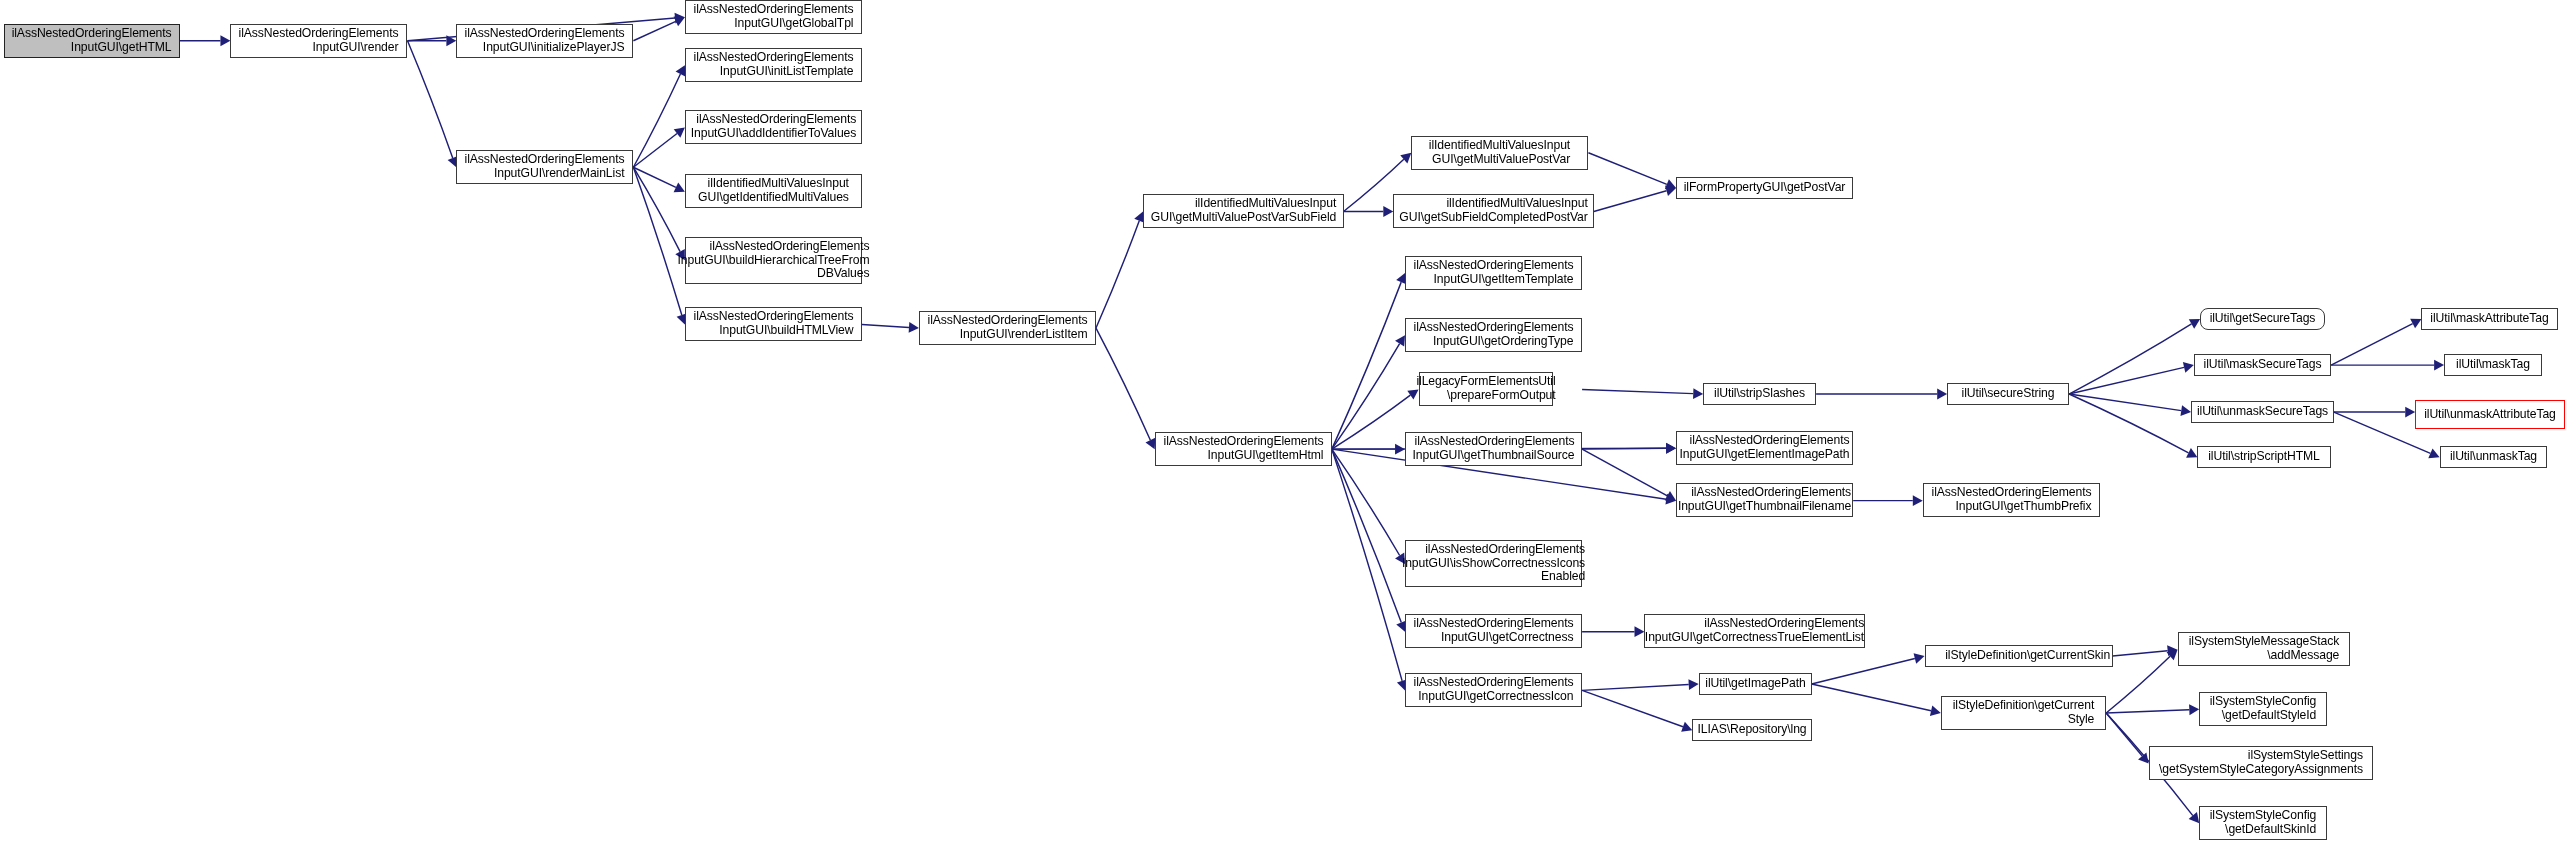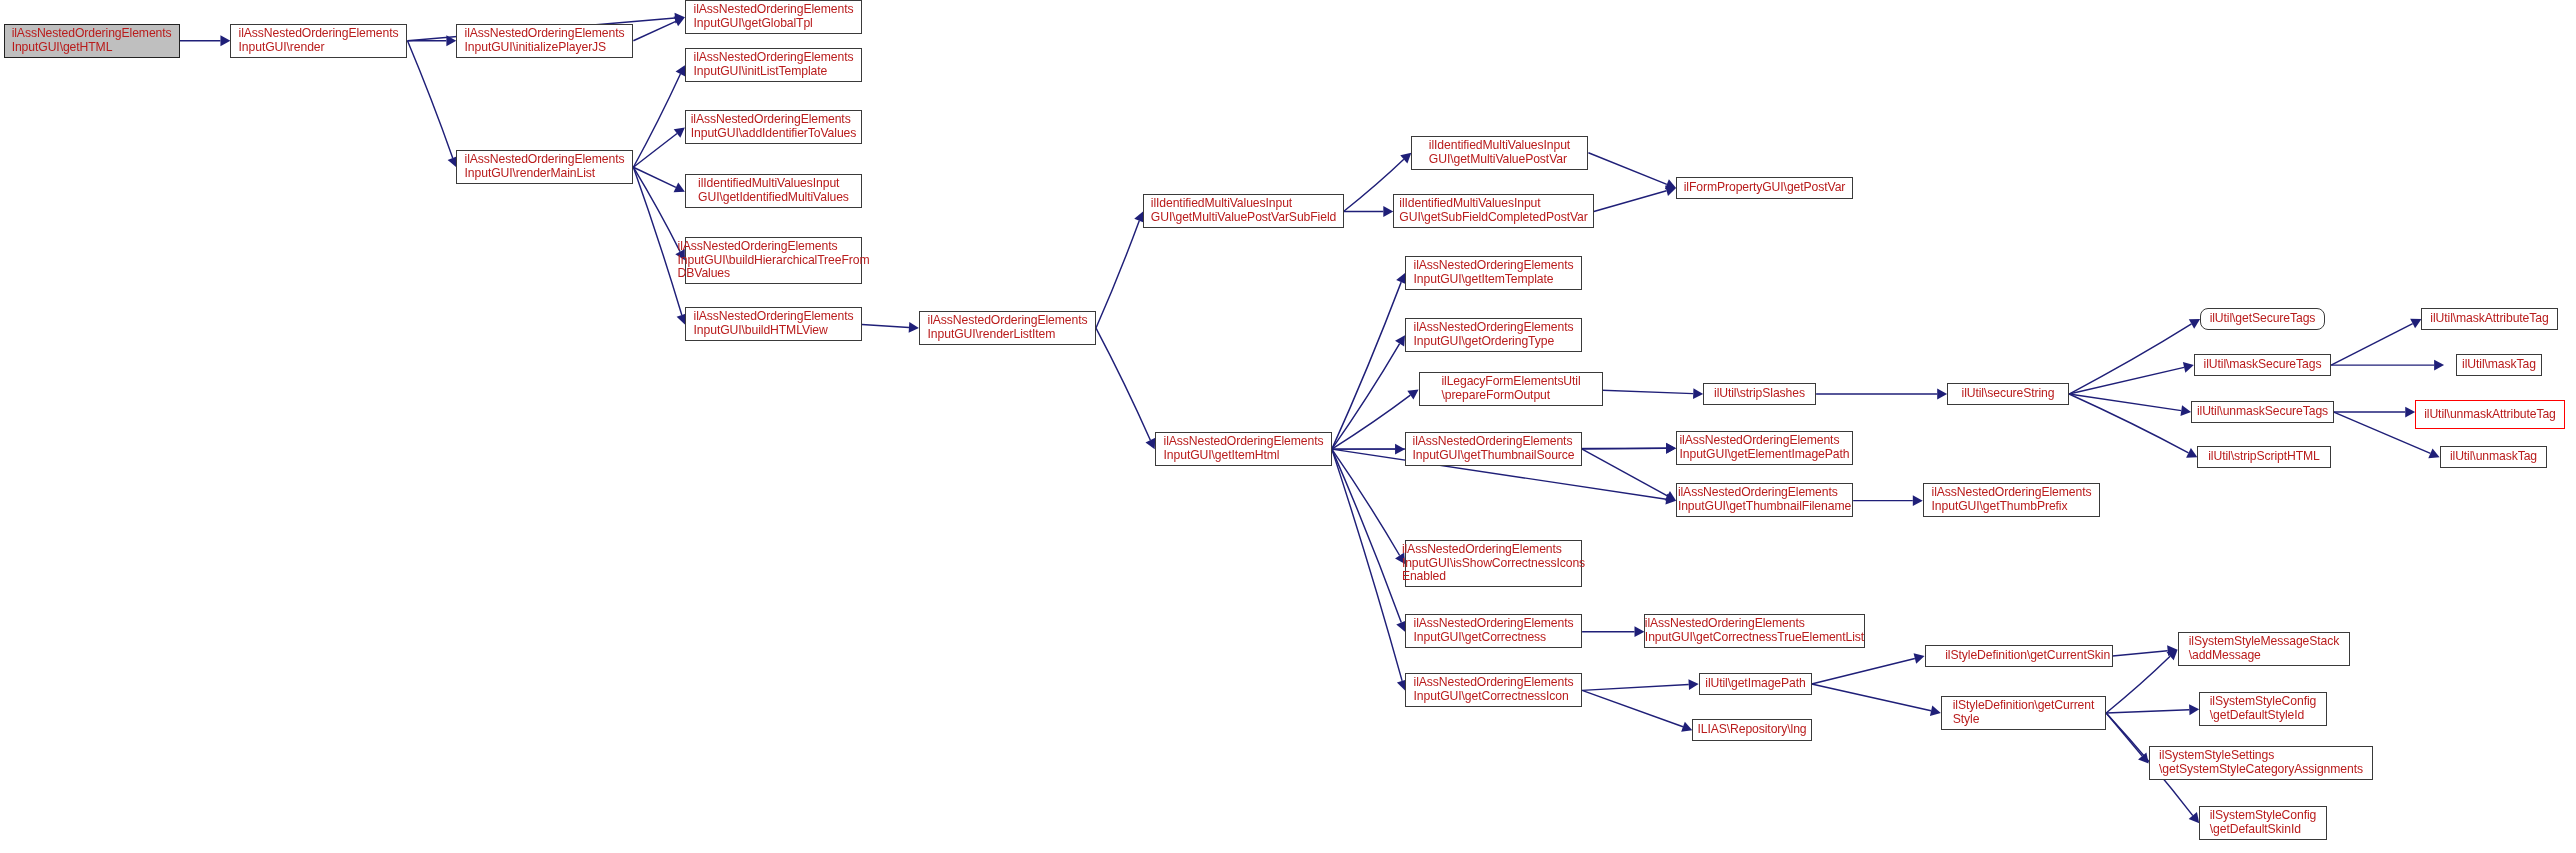--- a/index.html
+++ b/index.html
@@ -9,25 +9,25 @@
     height:854px;
     background:#ffffff;
     font-family:"Liberation Sans", sans-serif;
     overflow:hidden;
   }
   .node{
     position:absolute;
     box-sizing:border-box;
     border:0.9px solid #3a3a3a;
     background:#ffffff;
-    color:#b91c1c;
+    color:#000000;
     display:flex;
     align-items:center;
     justify-content:center;
-    text-align:left;
+    text-align:right;
     line-height:1.12;
     font-size:12.2px;
     letter-spacing:-0.1px;
     white-space:pre-line;
     padding:0.9px 2.7px;
   }
   .node.root{ background:#bfbfbf; border-color:#222; }
   .node.highlight{ border:1.8px solid #ff0000; }
   svg.edges{
     position:absolute;
@@ -173,21 +173,21 @@
 GUI\getMultiValuePostVar</div>
       <div class="node" style="left: 1393px; top: 194px; width: 201px; height: 34px;">ilIdentifiedMultiValuesInput
 GUI\getSubFieldCompletedPostVar</div>
       <div class="node" style="left: 1676px; top: 177px; width: 177px; height: 22px;">ilFormPropertyGUI\getPostVar</div>
       <div class="node" style="left: 1155px; top: 432px; width: 177px; height: 34px;">ilAssNestedOrderingElements
 InputGUI\getItemHtml</div>
       <div class="node" style="left: 1405px; top: 256px; width: 177px; height: 34px;">ilAssNestedOrderingElements
 InputGUI\getItemTemplate</div>
       <div class="node" style="left: 1405px; top: 318px; width: 177px; height: 34px;">ilAssNestedOrderingElements
 InputGUI\getOrderingType</div>
-      <div class="node" style="left: 1419px; top: 372px; width: 184px; height: 34px;">ilLegacyFormElementsUtil
+      <div class="node" style="left: 1419px; top: 372px; width: 134px; height: 34px;">ilLegacyFormElementsUtil
 \prepareFormOutput</div>
       <div class="node" style="left: 1405px; top: 432px; width: 177px; height: 34px;">ilAssNestedOrderingElements
 InputGUI\getThumbnailSource</div>
       <div class="node" style="left: 1405px; top: 540px; width: 177px; height: 47px;">ilAssNestedOrderingElements
 InputGUI\isShowCorrectnessIcons
 Enabled</div>
       <div class="node" style="left: 1405px; top: 614px; width: 177px; height: 34px;">ilAssNestedOrderingElements
 InputGUI\getCorrectness</div>
       <div class="node" style="left: 1405px; top: 673px; width: 177px; height: 34px;">ilAssNestedOrderingElements
 InputGUI\getCorrectnessIcon</div>
@@ -201,21 +201,21 @@
       <div class="node" style="left: 1644px; top: 614px; width: 221px; height: 34px;">ilAssNestedOrderingElements
 InputGUI\getCorrectnessTrueElementList</div>
       <div class="node" style="left: 1699px; top: 673px; width: 113px; height: 22px;">ilUtil\getImagePath</div>
       <div class="node" style="left: 1692px; top: 719px; width: 120px; height: 22px;">ILIAS\Repository\lng</div>
       <div class="node" style="left: 1947px; top: 383px; width: 122px; height: 22px;">ilUtil\secureString</div>
       <div class="node" style="left: 2200px; top: 308px; width: 125px; height: 22px; border-radius: 8px;">ilUtil\getSecureTags</div>
       <div class="node" style="left: 2194px; top: 354px; width: 137px; height: 22px;">ilUtil\maskSecureTags</div>
       <div class="node" style="left: 2191px; top: 401px; width: 143px; height: 22px;">ilUtil\unmaskSecureTags</div>
       <div class="node" style="left: 2197px; top: 446px; width: 134px; height: 22px;">ilUtil\stripScriptHTML</div>
       <div class="node" style="left: 2421px; top: 308px; width: 137px; height: 22px;">ilUtil\maskAttributeTag</div>
-      <div class="node" style="left: 2444px; top: 354px; width: 86px; height: 22px; margin-left: 12px;">ilUtil\maskTag</div>
+      <div class="node" style="left: 2444px; top: 354px; width: 98px; height: 22px;">ilUtil\maskTag</div>
       <div class="node highlight" style="left: 2415px; top: 400px; width: 150px; height: 29px;">ilUtil\unmaskAttributeTag</div>
       <div class="node" style="left: 2440px; top: 446px; width: 107px; height: 22px;">ilUtil\unmaskTag</div>
       <div class="node" style="left: 1925px; top: 645px; width: 188px; height: 22px; padding-left: 20px;">ilStyleDefinition\getCurrentSkin</div>
       <div class="node" style="left: 1941px; top: 696px; width: 165px; height: 34px;">ilStyleDefinition\getCurrent
 Style</div>
       <div class="node" style="left: 2178px; top: 632px; width: 172px; height: 34px;">ilSystemStyleMessageStack
 \addMessage</div>
       <div class="node" style="left: 2199px; top: 692px; width: 128px; height: 34px;">ilSystemStyleConfig
 \getDefaultStyleId</div>
       <div class="node" style="left: 2149px; top: 746px; width: 224px; height: 34px;">ilSystemStyleSettings

